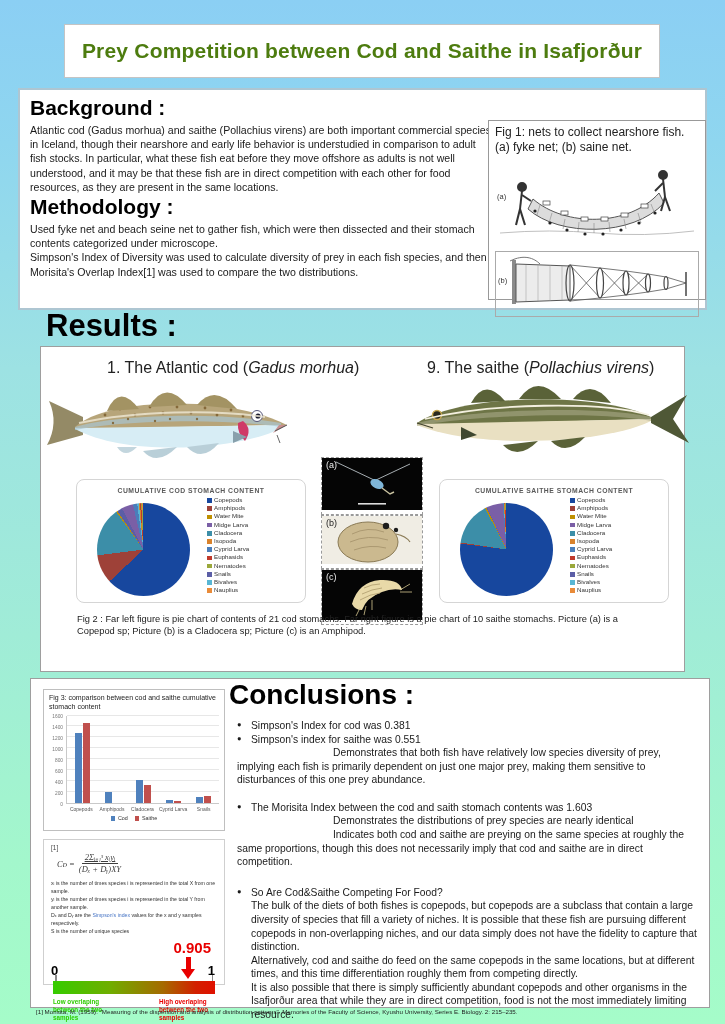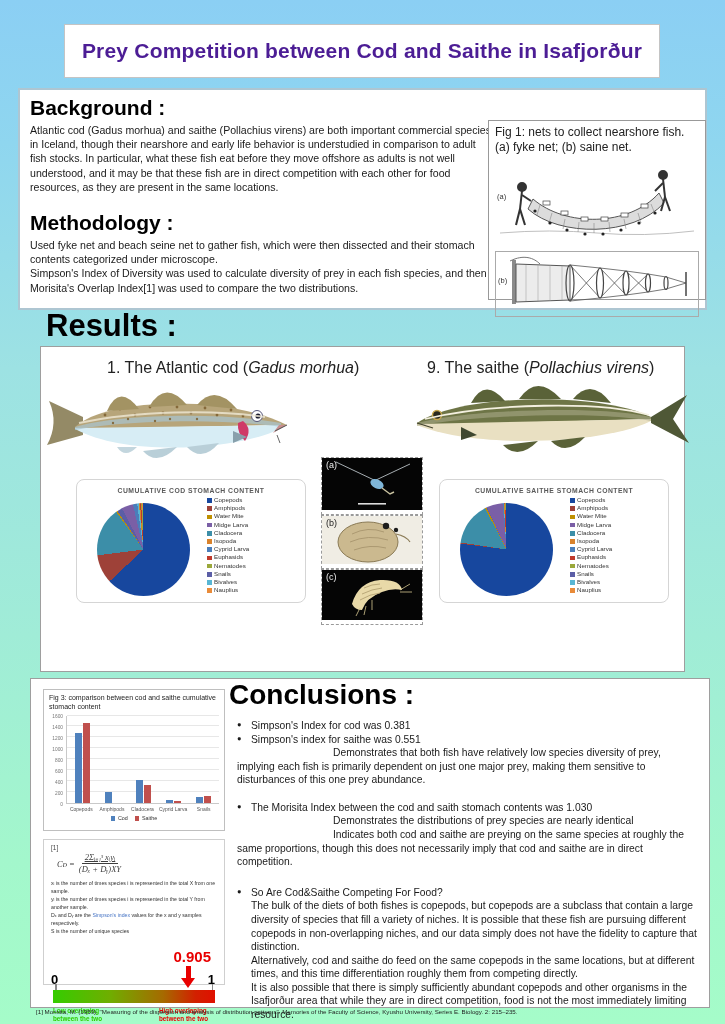--- a/index.html
+++ b/index.html
@@ -3,21 +3,21 @@
 <meta charset="utf-8">
 <style>
   * { margin:0; padding:0; box-sizing:border-box; }
   body { font-family:"Liberation Sans", sans-serif; background:#666; }
   .poster{ position:relative; width:725px; height:1024px; overflow:hidden;
     background:linear-gradient(180deg,#8bcff4 0%,#8fd6ef 14%,#9de2e3 36%,#a0ecd7 62%,#a3f7cc 84%,#a5fcc9 100%); }
 
   
   .title-box{ position:absolute; left:64px; top:24px; width:596px; height:54px; background:#fff;
     border:1px solid #c4c4c4; display:flex; align-items:center; justify-content:center; }
-  .title-box h1{ font-size:21px; font-weight:900; color:#4c1d95; letter-spacing:0.2px; }
+  .title-box h1{ font-size:21px; font-weight:900; color:#4d7c0f; letter-spacing:0.2px; }
 
   
   .top-panel{ position:absolute; left:18px; top:88px; width:689px; height:222px; background:#fff;
     border:2px solid #aec6d2; padding:6px 10px; }
   .sec-heading{ font-size:21px; font-weight:900; color:#000; }
   .body-text{ font-size:10.6px; line-height:1.34; color:#1a1a1a; width:462px; margin-top:3px; }
   .fig1-box{ position:absolute; left:468px; top:30px; width:218px; height:180px; background:#fff;
     border:1px solid #999; padding:4px 6px; }
   .fig1-caption{ font-size:12px; line-height:1.25; color:#222; }
   .fig1-a{ position:relative; margin-top:2px; }
@@ -75,21 +75,21 @@
 
   .formula-box{ position:absolute; left:12px; top:160px; width:182px; height:146px; border:1px solid #cfcfcf; background:#fff; padding:4px 7px; }
   .ref-mark{ font-size:6.5px; color:#444; }
   .formula-row{ display:flex; align-items:center; gap:4px; margin:2px 0 4px 6px;
     font-family:"Liberation Serif", serif; font-style:italic; color:#3d3d3d; font-size:8.5px; }
   .frac{ display:inline-flex; flex-direction:column; align-items:center; line-height:1.1; }
   .frac .num{ border-bottom:0.8px solid #3d3d3d; padding:0 3px 1px;text-decoration:underline; }
   .frac .den{ padding-top:1px; }
   .def-line{ font-size:5.2px; color:#333; line-height:1.55; }
   .def-link{ color:#4472c4; }
-  .scale-wrap{ position:relative; margin-top:13px; height:76px; }
+  .scale-wrap{ position:relative; margin-top:4px; height:76px; }
   .overlap-val{ position:absolute; right:6px; top:0; font-size:15px; font-weight:900; color:#e80000; }
   .scale-arrow{ position:absolute; right:22px; top:18px; width:14px; height:22px; }
   .scale-arrow .stem{ position:absolute; left:4.5px; top:0; width:5px; height:12px; background:#e80000; }
   .scale-arrow .head{ position:absolute; left:0; top:12px; width:0; height:0;
     border-left:7px solid transparent; border-right:7px solid transparent; border-top:10px solid #e80000; }
   .scale-zero{ position:absolute; left:0px; top:24px; font-size:13px; font-weight:900; color:#000; }
   .scale-one{ position:absolute; right:2px; top:24px; font-size:13px; font-weight:900; color:#000; }
   .scale-bar{ position:absolute; left:2px; right:2px; top:42px; height:13px;
     background:linear-gradient(90deg,#35cc00 0%,#6fae00 35%,#a66a00 68%,#d22000 88%,#e01000 100%); }
   .scale-tick{ position:absolute; top:36px; width:1.5px; height:6px; background:#8a8a8a; }
@@ -109,21 +109,21 @@
 
 <div class="poster">
 
   <div class="title-box">
     <h1>Prey Competition between Cod and Saithe in Isafjorður</h1>
   </div>
 
   <div class="top-panel">
     <div class="sec-heading">Background :</div>
     <div class="body-text">Atlantic cod (Gadus morhua) and saithe (Pollachius virens) are both important commercial species in Iceland, though their nearshore and early life behavior is understudied in comparison to adult fish stocks. In particular, what these fish eat before they move offshore as adults is not well understood, and it may be that these fish are in direct competition with each other for food resources, as they are present in the same locations.</div>
-    <div class="sec-heading" style="margin-top:17px;">Methodology :</div>
+    <div class="sec-heading" style="margin-top:1px;">Methodology :</div>
     <div class="body-text">Used fyke net and beach seine net to gather fish, which were then dissected and their stomach contents categorized under microscope.</div>
     <div class="body-text" style="margin-top:0;">Simpson's Index of Diversity was used to calculate diversity of prey in each fish species, and then Morisita's Overlap Index[1] was used to compare the two distributions.</div>
 
     <div class="fig1-box">
       <div class="fig1-caption">Fig 1: nets to collect nearshore fish. (a) fyke net; (b) saine net.</div>
       <div class="fig1-a">
         <span class="sub-label">(a)</span>
         <svg width="204" height="88" viewBox="0 0 204 88">
           <path d="M5,76 Q55,72 102,76 T199,74" stroke="#c0c0c0" fill="none" stroke-width="1"></path>
           <path d="M38,42 C70,70 134,70 164,36 L169,46 C138,80 64,80 33,52 Z" fill="#dcdcdc" stroke="#555" stroke-width="1"></path>
@@ -419,20 +419,21 @@
             <span class="lg-sw" style="background: rgb(88, 182, 212);"></span>
             <span>Bivalves</span>
           </div>
           <div class="lg-item">
             <span class="lg-sw" style="background: rgb(233, 139, 57);"></span>
             <span>Nauplius</span>
           </div>
         </div>
     </div>
 
+    <div class="fig2-caption">Fig 2 : Far left figure is pie chart of contents of 21 cod stomachs. Far right figure is a pie chart of 10 saithe stomachs. Picture (a) is a Copepod sp; Picture (b) is a Cladocera sp; Picture (c) is an Amphipod.</div>
   </div>
 
   <div class="conc-panel">
 
     <div class="fig3-box">
       <div class="fig3-title">Fig 3: comparison between cod and saithe cumulative stomach content</div>
       <div class="fig3-chart">
         <div class="fig3-yaxis">
             <div class="ytick" style="bottom: 0%;">0</div>
             <div class="ytick" style="bottom: 12.5%;">200</div>
@@ -526,21 +527,21 @@
       </div>
     </div>
 
     <div class="conc-heading">Conclusions :</div>
 
     <div class="conc-body">
       <div class="bullet">Simpson's Index for cod was 0.381</div>
       <div class="bullet">Simpson's index for saithe was 0.551</div>
       <div class="sub-para">Demonstrates that both fish have relatively low species diversity of prey, implying each fish is primarily dependent on just one major prey, making them sensitive to disturbances of this one prey abundance.</div>
       <div class="gap-md"></div>
-      <div class="bullet">The Morisita Index between the cod and saith stomach contents was 1.030</div>
+      <div class="bullet">The Morisita Index between the cod and saith stomach contents was 1.603</div>
       <div class="sub-para">Demonstrates the distributions of prey species are nearly identical</div>
       <div class="sub-para">Indicates both cod and saithe are preying on the same species at roughly the same proportions, though this does not necessarily imply that cod and saithe are in direct competition.</div>
       <div class="gap-lg"></div>
       <div class="bullet">So Are Cod&amp;Saithe Competing For Food?</div>
       <div style="padding-left:14px;">
         <div>The bulk of the diets of both fishes is copepods, but copepods are a subclass that contain a large diversity of species that fill a variety of niches. It is possible that these fish are pursuing different copepods in non-overlapping niches, and our data simply does not have the fidelity to capture that distinction.</div>
         <div>Alternatively, cod and saithe do feed on the same copepods in the same locations, but at different times, and this time differentiation roughly them from competing directly.</div>
         <div>It is also possible that there is simply sufficiently abundant copepods and other organisms in the Isafjorður area that while they are in direct competition, food is not the most immediately limiting resource.</div>
       </div>
     </div>

